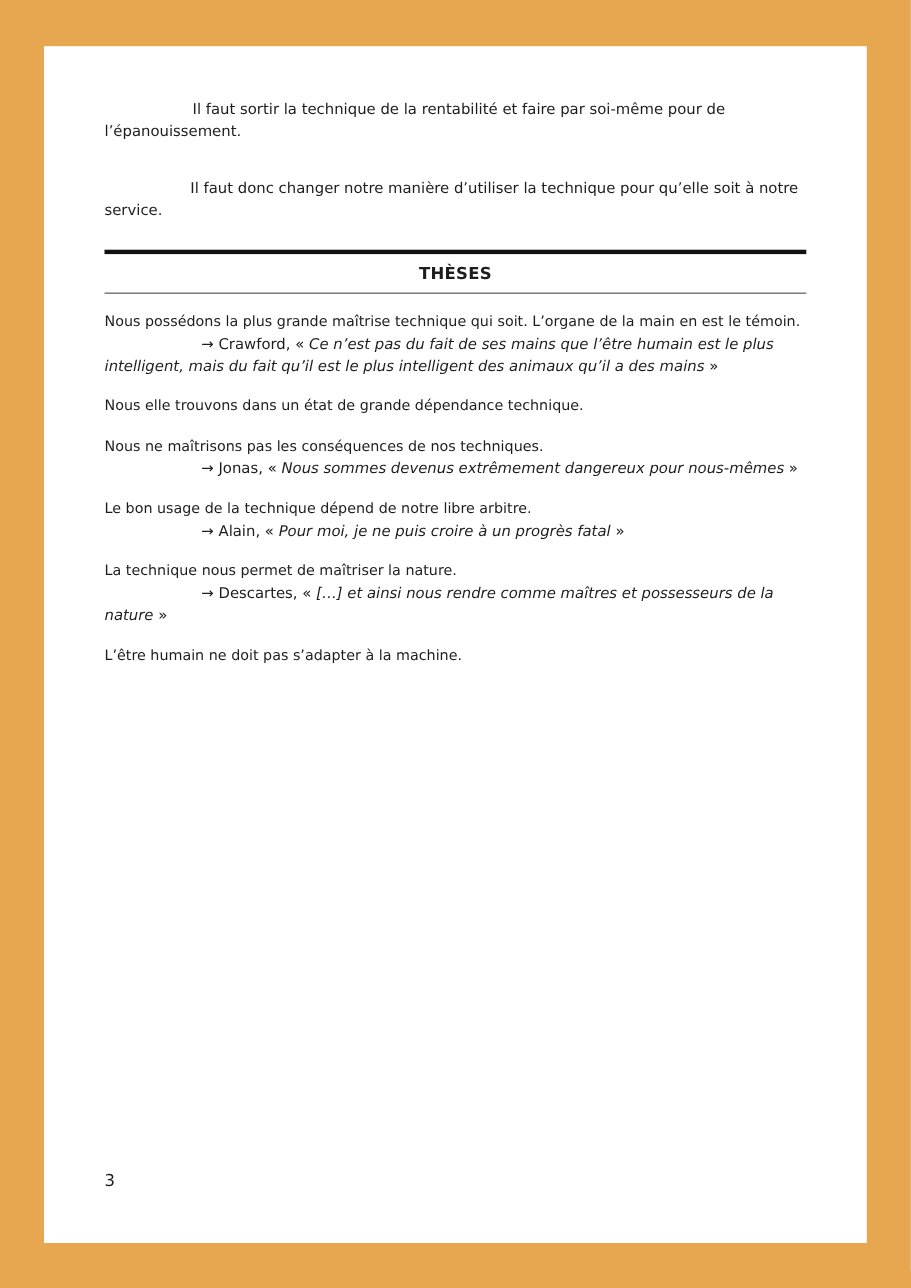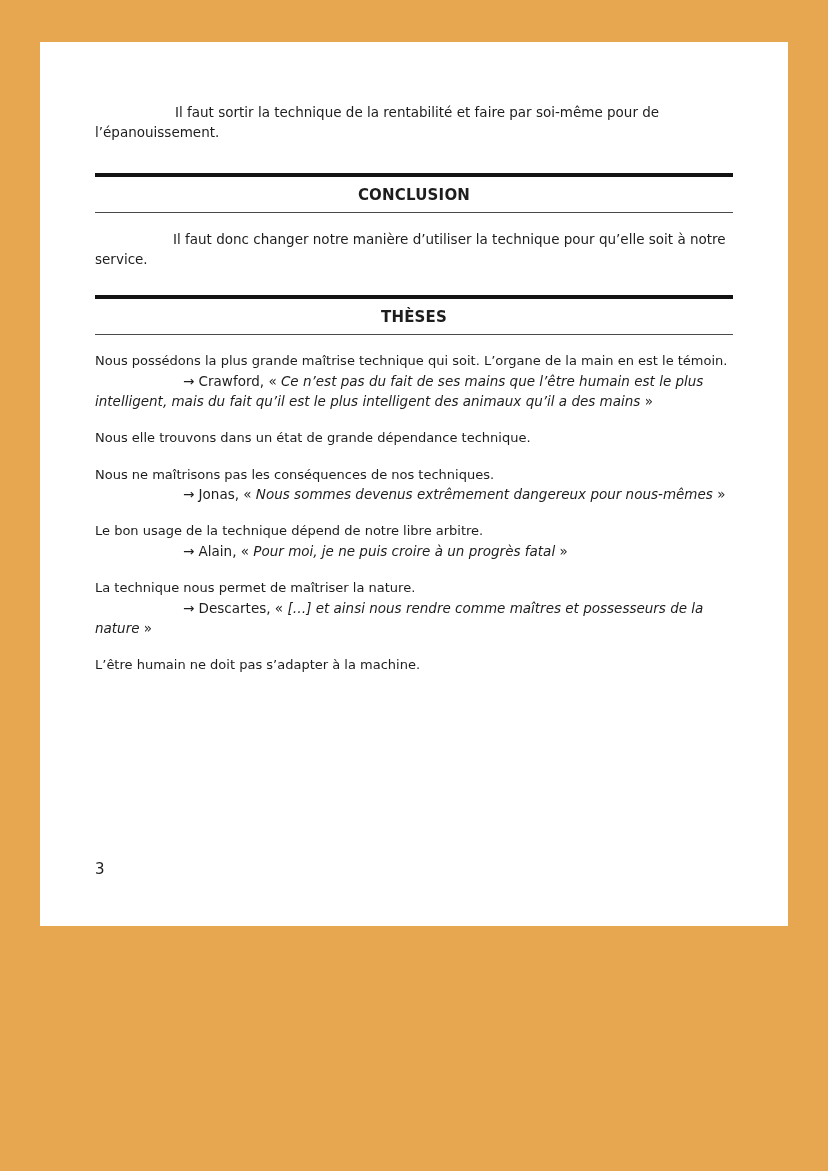--- a/index.html
+++ b/index.html
@@ -8,23 +8,23 @@
     position: relative;
     background: #e7a750;
     font-family: "DejaVu Sans", sans-serif;
     color: #1d1d1d;
   }
   .page {
     position: absolute;
     left: 40px;
     top: 42px;
     width: 748px;
-    height: 884px;
+    height: 1088px;
     background: #ffffff;
-    padding: 60px 55px 0 55px;
+    padding: 48px 55px 0 55px;
   }
   .intro-line {
     font-size: 13.5px;
     line-height: 1.5;
     text-indent: 80px;
     margin-bottom: 30px;
   }
   .section-header {
     border-top: 4.5px solid #121212;
     border-bottom: 1.5px solid #4a4a4a;
@@ -70,23 +70,20 @@
     font-size: 15px;
   }
 </style>
 </head>
 <body>
 
 <div class="page">
 
   <p class="intro-line">Il faut sortir la technique de la rentabilité et faire par soi-même pour de l’épanouissement.</p>
 
-  <div class="section-header">
-    <h2 class="section-title">CONCLUSION</h2>
-  </div>
 
   <div class="conclusion-block">
     <p class="para indented">Il faut donc changer notre manière d’utiliser la technique pour qu’elle soit à notre service.</p>
   </div>
 
   <div class="section-header">
     <h2 class="section-title">THÈSES</h2>
   </div>
 
   <div class="thesis">

